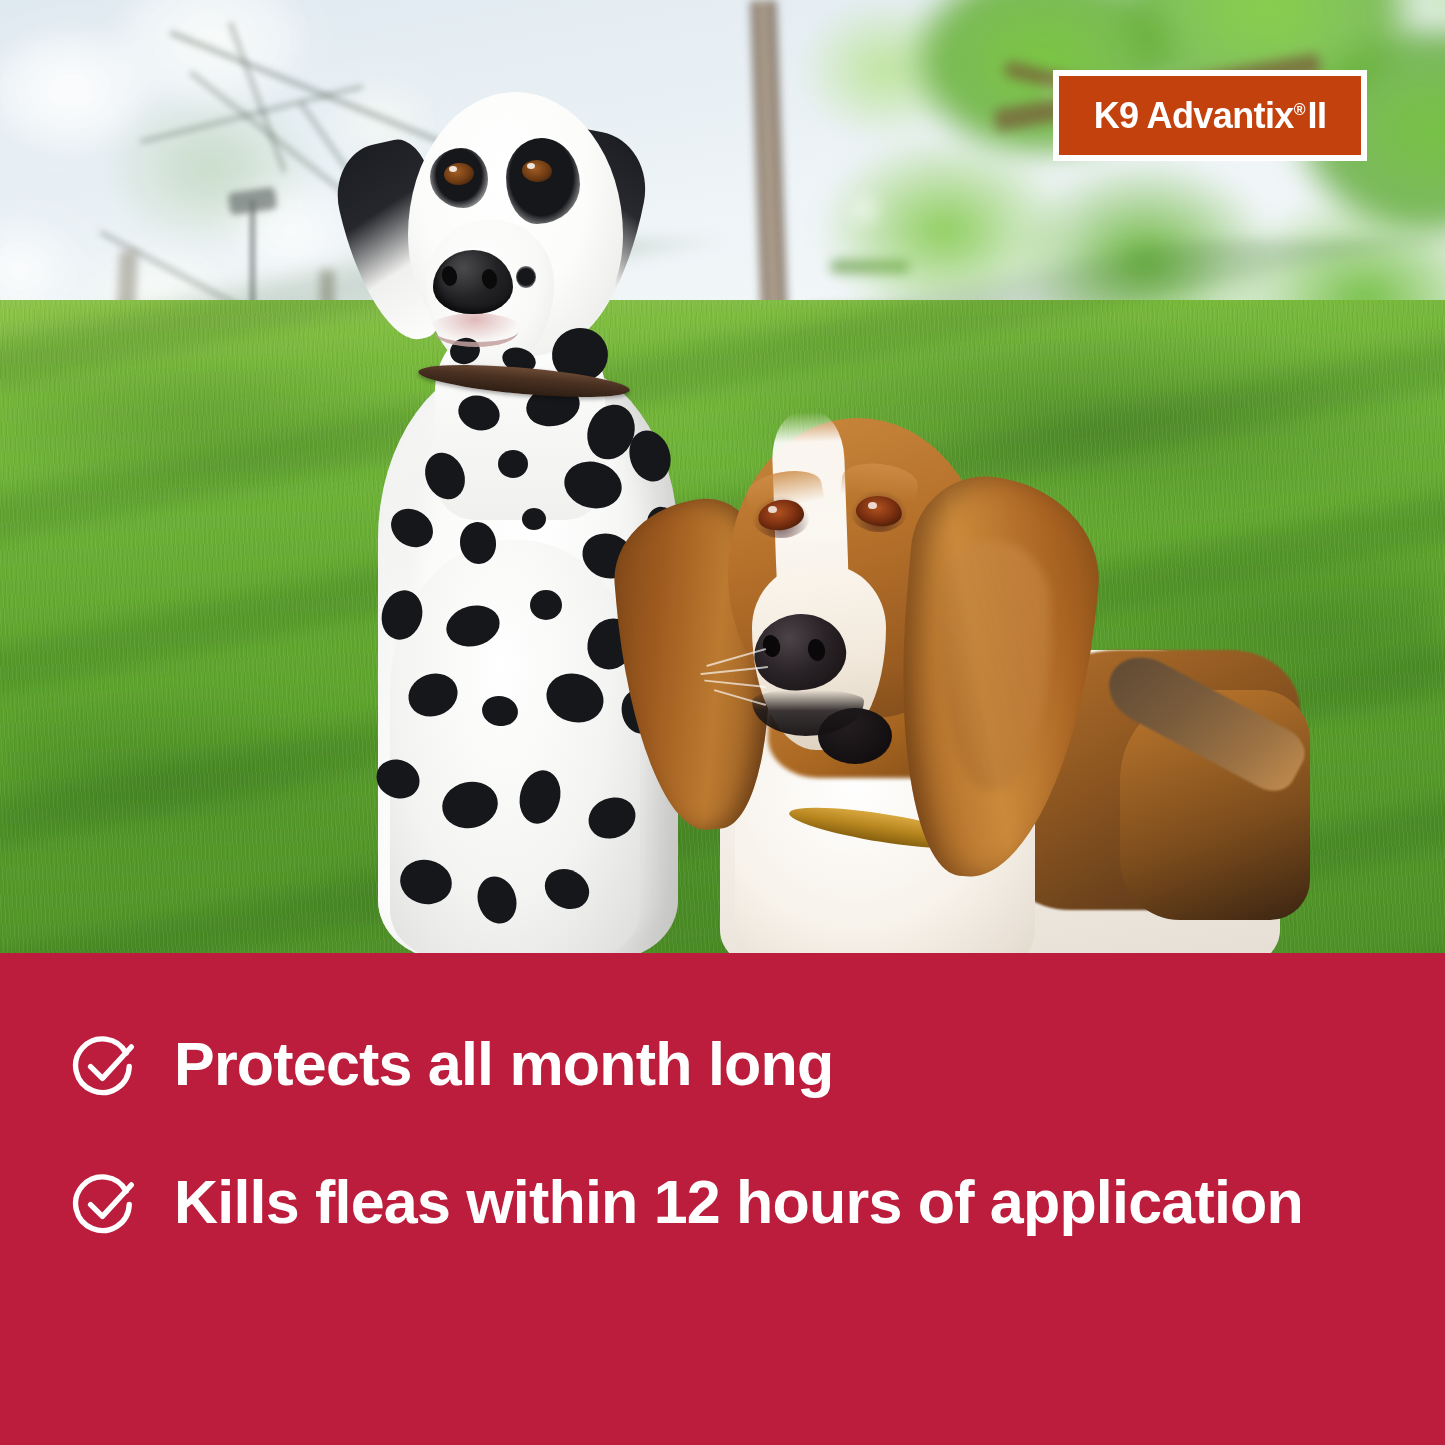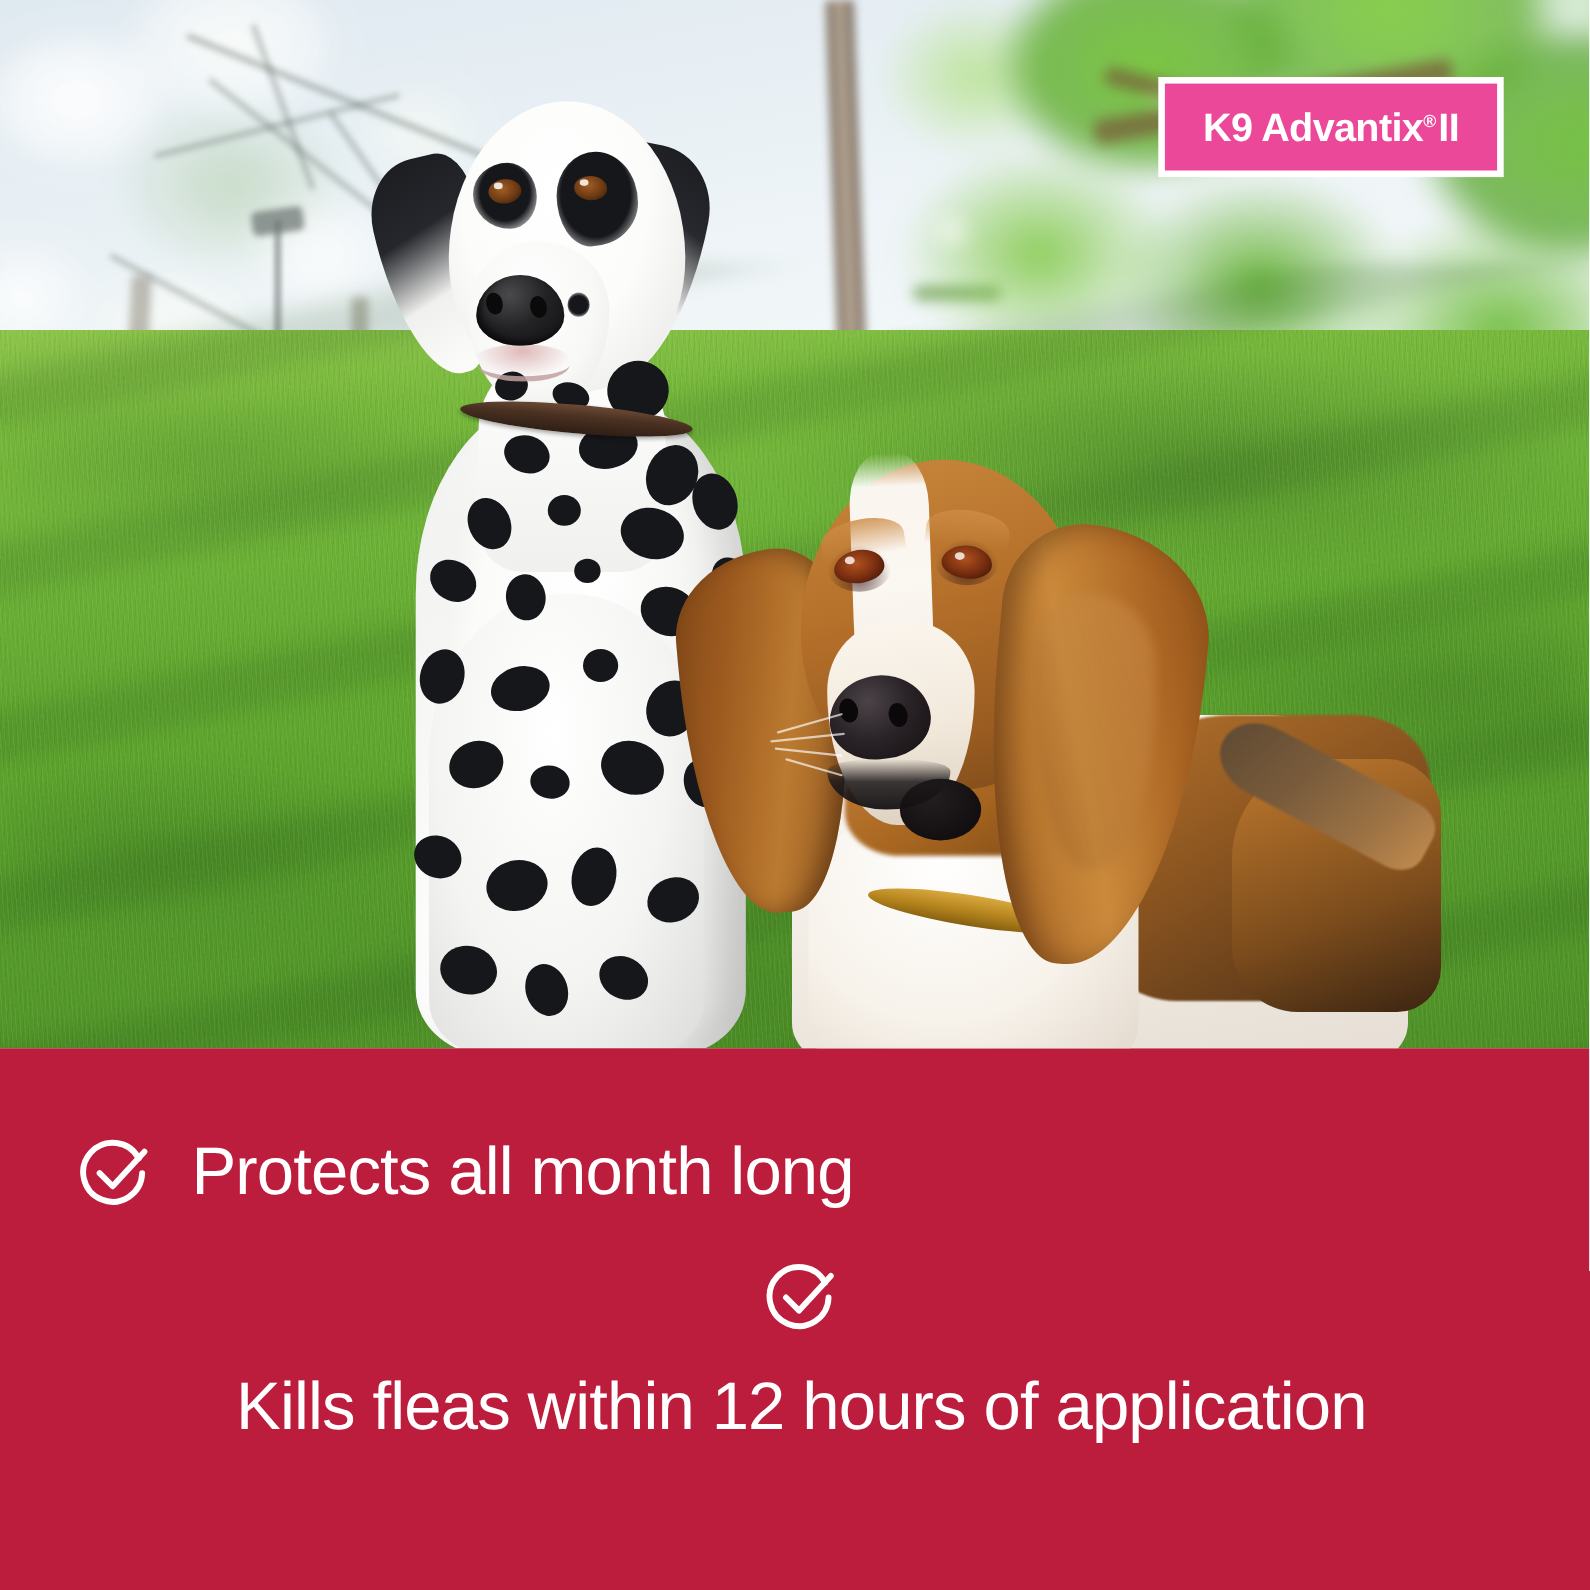--- a/index.html
+++ b/index.html
@@ -630,21 +630,21 @@
     width: 314px;
     height: 91px;
     background: #ffffff;
     padding: 6px;
     box-sizing: border-box;
     z-index: 40;
   }
   .logo-inner {
     width: 100%;
     height: 100%;
-    background: #ec4899;
+    background: #c2410c;
     display: flex;
     align-items: center;
     justify-content: center;
   }
   .logo-text {
     color: #ffffff;
     font-family: "Liberation Sans", "DejaVu Sans", sans-serif;
     font-weight: 700;
     font-size: 36px;
     letter-spacing: -.6px;
@@ -676,33 +676,33 @@
     justify-content: flex-start;
   }
 
   .benefit-row {
     display: flex;
     align-items: center;
     gap: 36px;
     height: 116px;
     margin-bottom: 22px;
   }
-  .benefit-row:last-child { margin-bottom: 0; flex-direction: column; }
+  .benefit-row:last-child { margin-bottom: 0; }
 
   .check-icon {
     flex: 0 0 auto;
     width: 66px;
     height: 66px;
     display: block;
   }
 
   .benefit-text {
     color: #ffffff;
     font-family: "Liberation Sans", "DejaVu Sans", sans-serif;
-    font-weight: 400;
+    font-weight: 700;
     font-size: 61px;
     line-height: 1.04;
     letter-spacing: -.8px;
     white-space: nowrap;
   }
 </style>
 </head>
 <body>
 
 <div class="banner">

